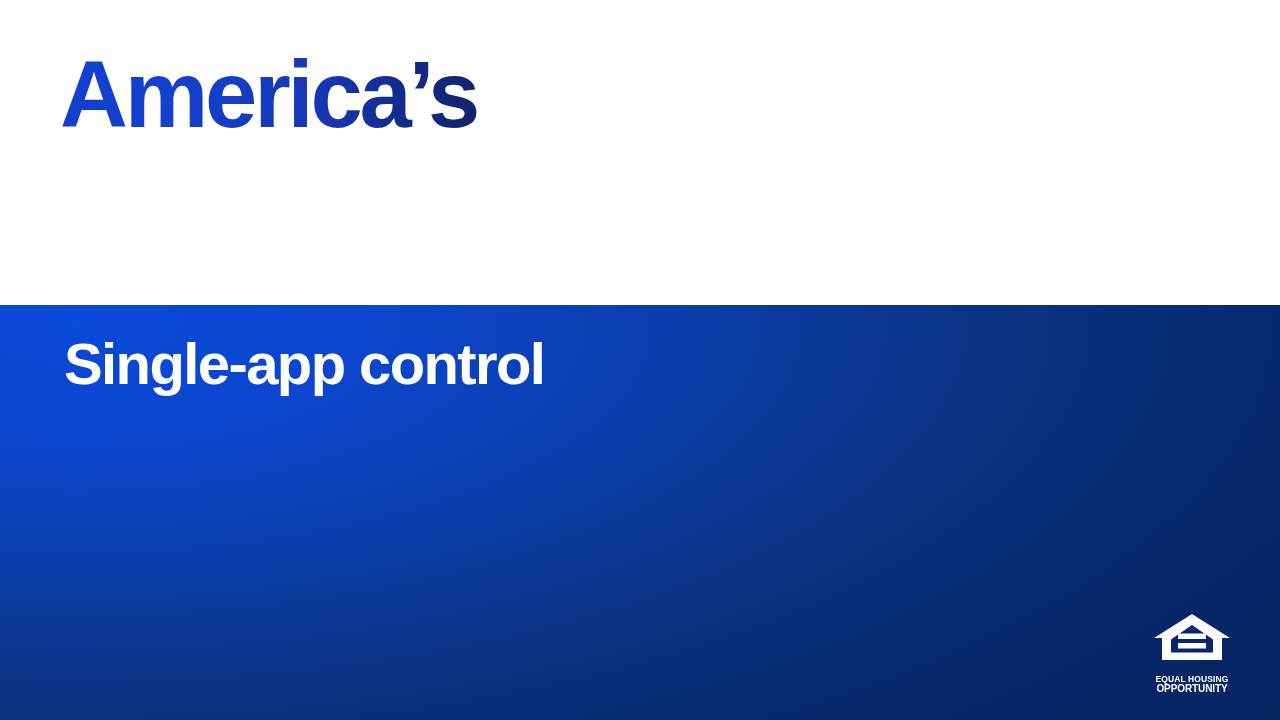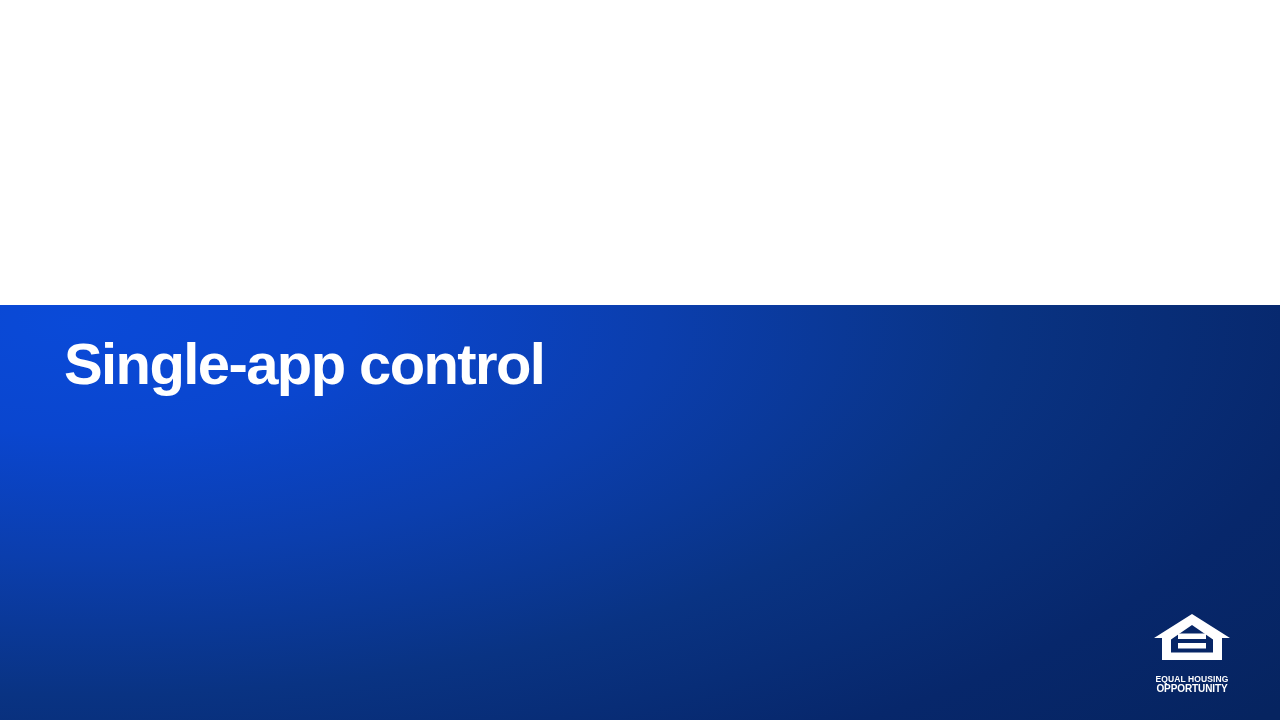--- a/index.html
+++ b/index.html
@@ -103,20 +103,21 @@
   .eho-text span { display:block; }
   .eho-text .l2 { font-size:10px; letter-spacing:-0.1px; }
 </style>
 </head>
 <body>
 
 <div class="slide">
 
   <div class="logo-band">
     <div class="brand-lockup">
+      <span class="brand-line brand-line-1">America’s</span>
     </div>
   </div>
 
   <div class="blue-panel"></div>
 
   <h1 class="headline">Single-app control</h1>
 
 
   <div class="eho">
     <svg class="eho-house" viewBox="0 0 80 50">

